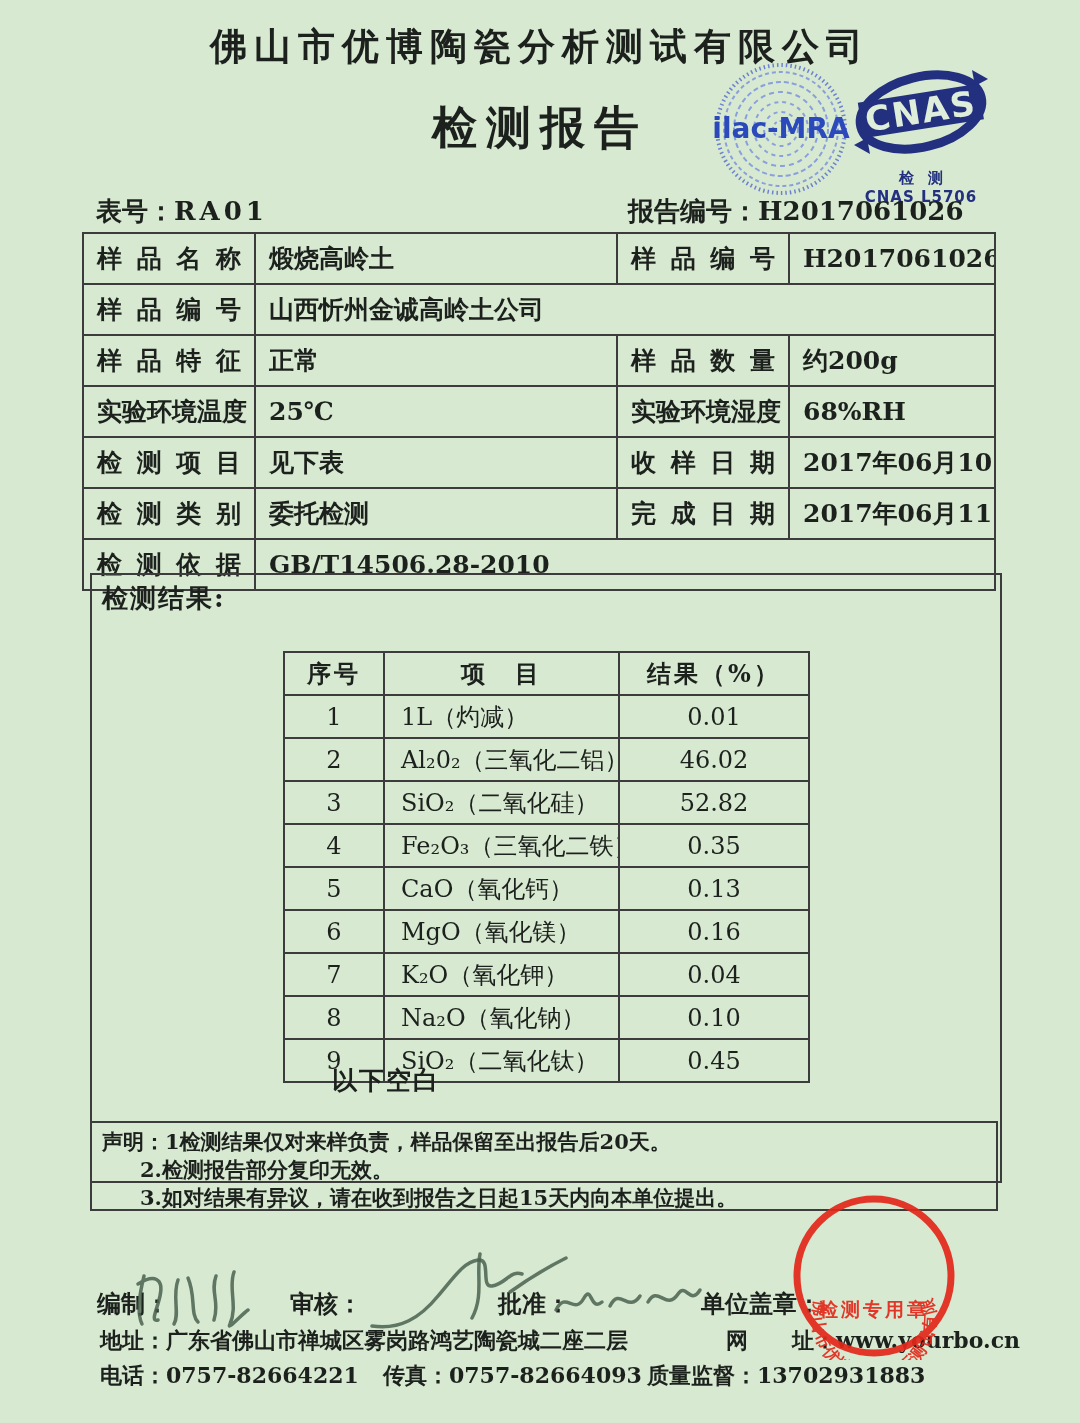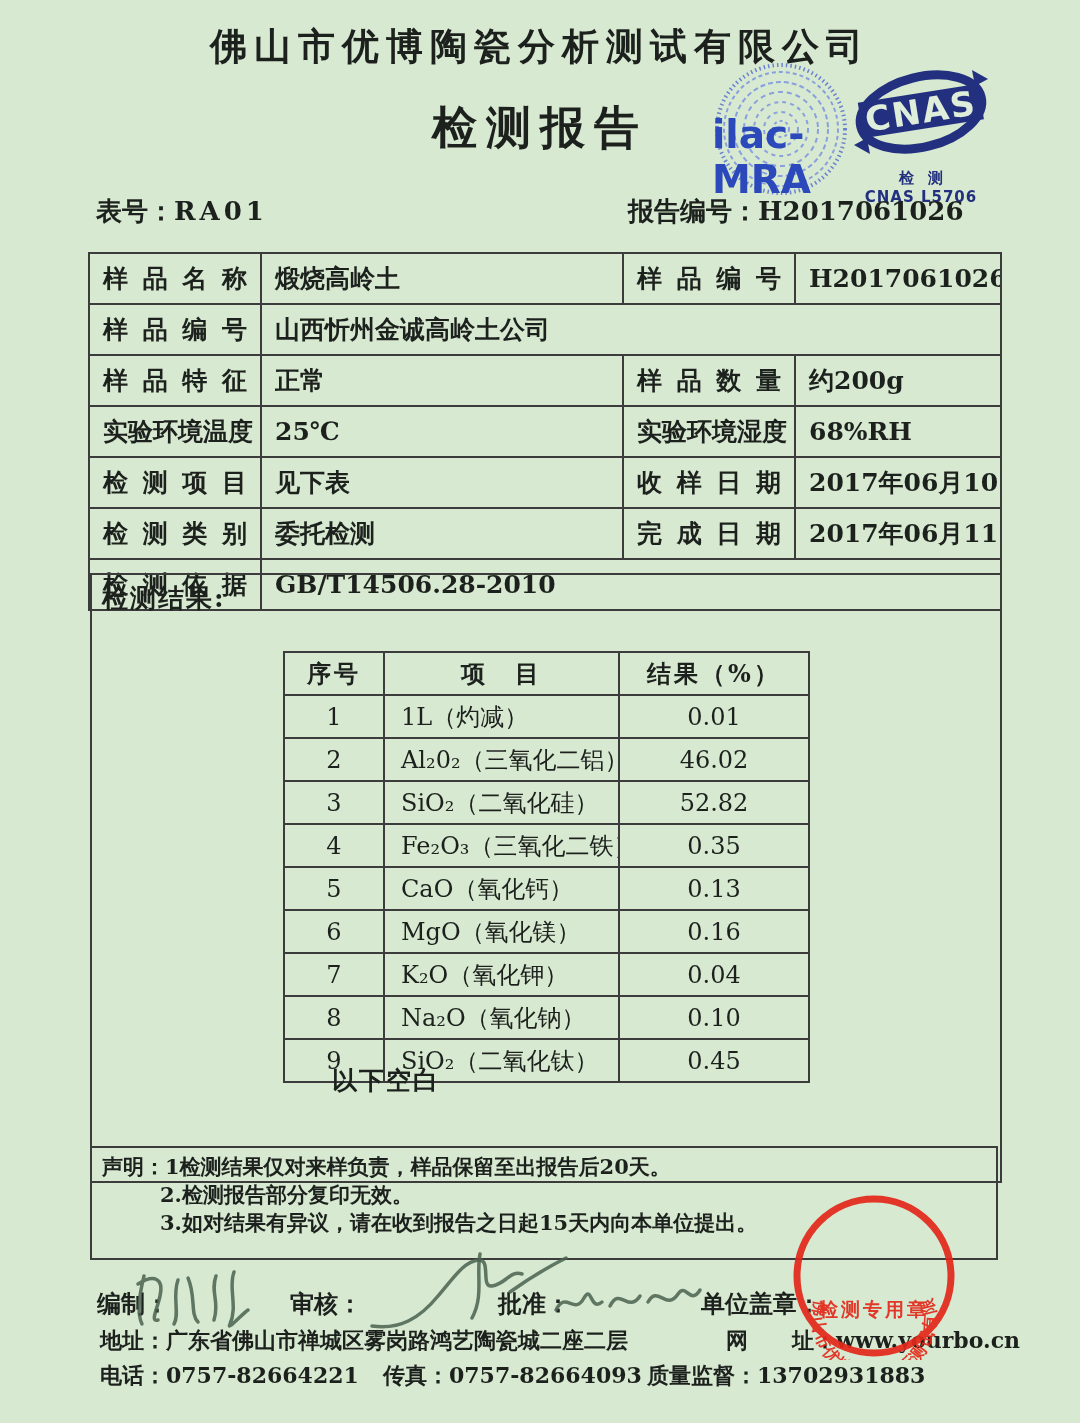--- a/index.html
+++ b/index.html
@@ -18,40 +18,40 @@
     text-align:center;font-size:37px;font-weight:bold;letter-spacing:7px;
   }
   .report-title{
     position:absolute;top:98px;left:0;width:1080px;
     text-align:center;font-size:45px;font-weight:bold;letter-spacing:9px;
   }
   
   .ilac-logo{position:absolute;left:712px;top:60px;width:138px;height:138px;}
   .ilac-logo svg{position:absolute;left:0;top:0;}
   .ilac-text{
-    position:absolute;left:0;top:52px;width:138px;
-    font-family:"DejaVu Sans",sans-serif;font-weight:bold;font-size:39px;color:#2b49bb;
+    position:absolute;left:0;top:52px;width:138px;text-align:center;
+    font-family:"DejaVu Sans",sans-serif;font-weight:bold;font-size:28px;color:#2b49bb;
     letter-spacing:0px;
   }
   .cnas-logo{position:absolute;left:852px;top:62px;width:138px;text-align:center;}
   .cnas-sub1{
     font-family:"DejaVu Sans",sans-serif;font-weight:bold;color:#22307f;
     font-size:15px;letter-spacing:14px;margin-top:3px;padding-left:14px;
   }
   .cnas-sub2{
     font-family:"DejaVu Sans",sans-serif;font-weight:bold;color:#22307f;
     font-size:15px;letter-spacing:1px;
   }
   
   .meta-left{position:absolute;left:96px;top:194px;font-size:26px;font-weight:bold;}
   .meta-left .val{letter-spacing:4px;}
   .meta-right{position:absolute;left:628px;top:194px;font-size:26px;font-weight:bold;}
   
   table{border-collapse:collapse;table-layout:fixed;}
-  .info-table{position:absolute;left:88px;top:232px;width:912px;margin-top:20px;}
+  .info-table{position:absolute;left:82px;top:232px;width:912px;}
   .info-table td{
     border:2px solid #3c3c3c;height:49px;font-size:25px;font-weight:bold;
     padding:0 13px;overflow:hidden;white-space:nowrap;
   }
   .info-table td.lbl{text-align:justify;text-align-last:justify;}
   .info-table td.val{text-align:left;}
   
   .results-box{
     position:absolute;left:90px;top:573px;width:908px;height:606px;
     border:2px solid #3c3c3c;
@@ -60,26 +60,26 @@
   .results-table{position:absolute;left:283px;top:651px;width:525px;}
   .results-table th,.results-table td{
     border:2px solid #3c3c3c;height:41px;font-size:24px;padding:0;
     text-align:center;white-space:nowrap;overflow:hidden;
   }
   .results-table th{font-weight:bold;letter-spacing:3px;}
   .results-table td.c1{text-align:left;padding-left:16px;}
   .blank-note{position:absolute;left:332px;top:1064px;font-size:25px;font-weight:bold;letter-spacing:2px;}
   
   .statement-box{
-    position:absolute;left:90px;top:1146px;width:908px;height:114px;
+    position:absolute;left:90px;top:1121px;width:908px;height:90px;
     border:2px solid #3c3c3c;padding-top:5px;box-sizing:border-box;
   }
   .st-line{font-size:21px;font-weight:bold;line-height:28px;white-space:nowrap;}
   .st-first{padding-left:10px;}
-  .st-rest{padding-left:68px;}
+  .st-rest{padding-left:48px;}
   
   .f{position:absolute;font-size:22px;font-weight:bold;white-space:nowrap;}
   .row1{top:1288px;font-size:24px;}
   .row2{top:1326px;}
   .row3{top:1361px;}
   
   .sig{position:absolute;pointer-events:none;}
   .sig path{fill:none;stroke:#4a614f;stroke-width:3.5;stroke-linecap:round;stroke-linejoin:round;opacity:.85;}
   
   .stamp{position:absolute;left:790px;top:1192px;width:168px;height:168px;opacity:.92;z-index:5;}

